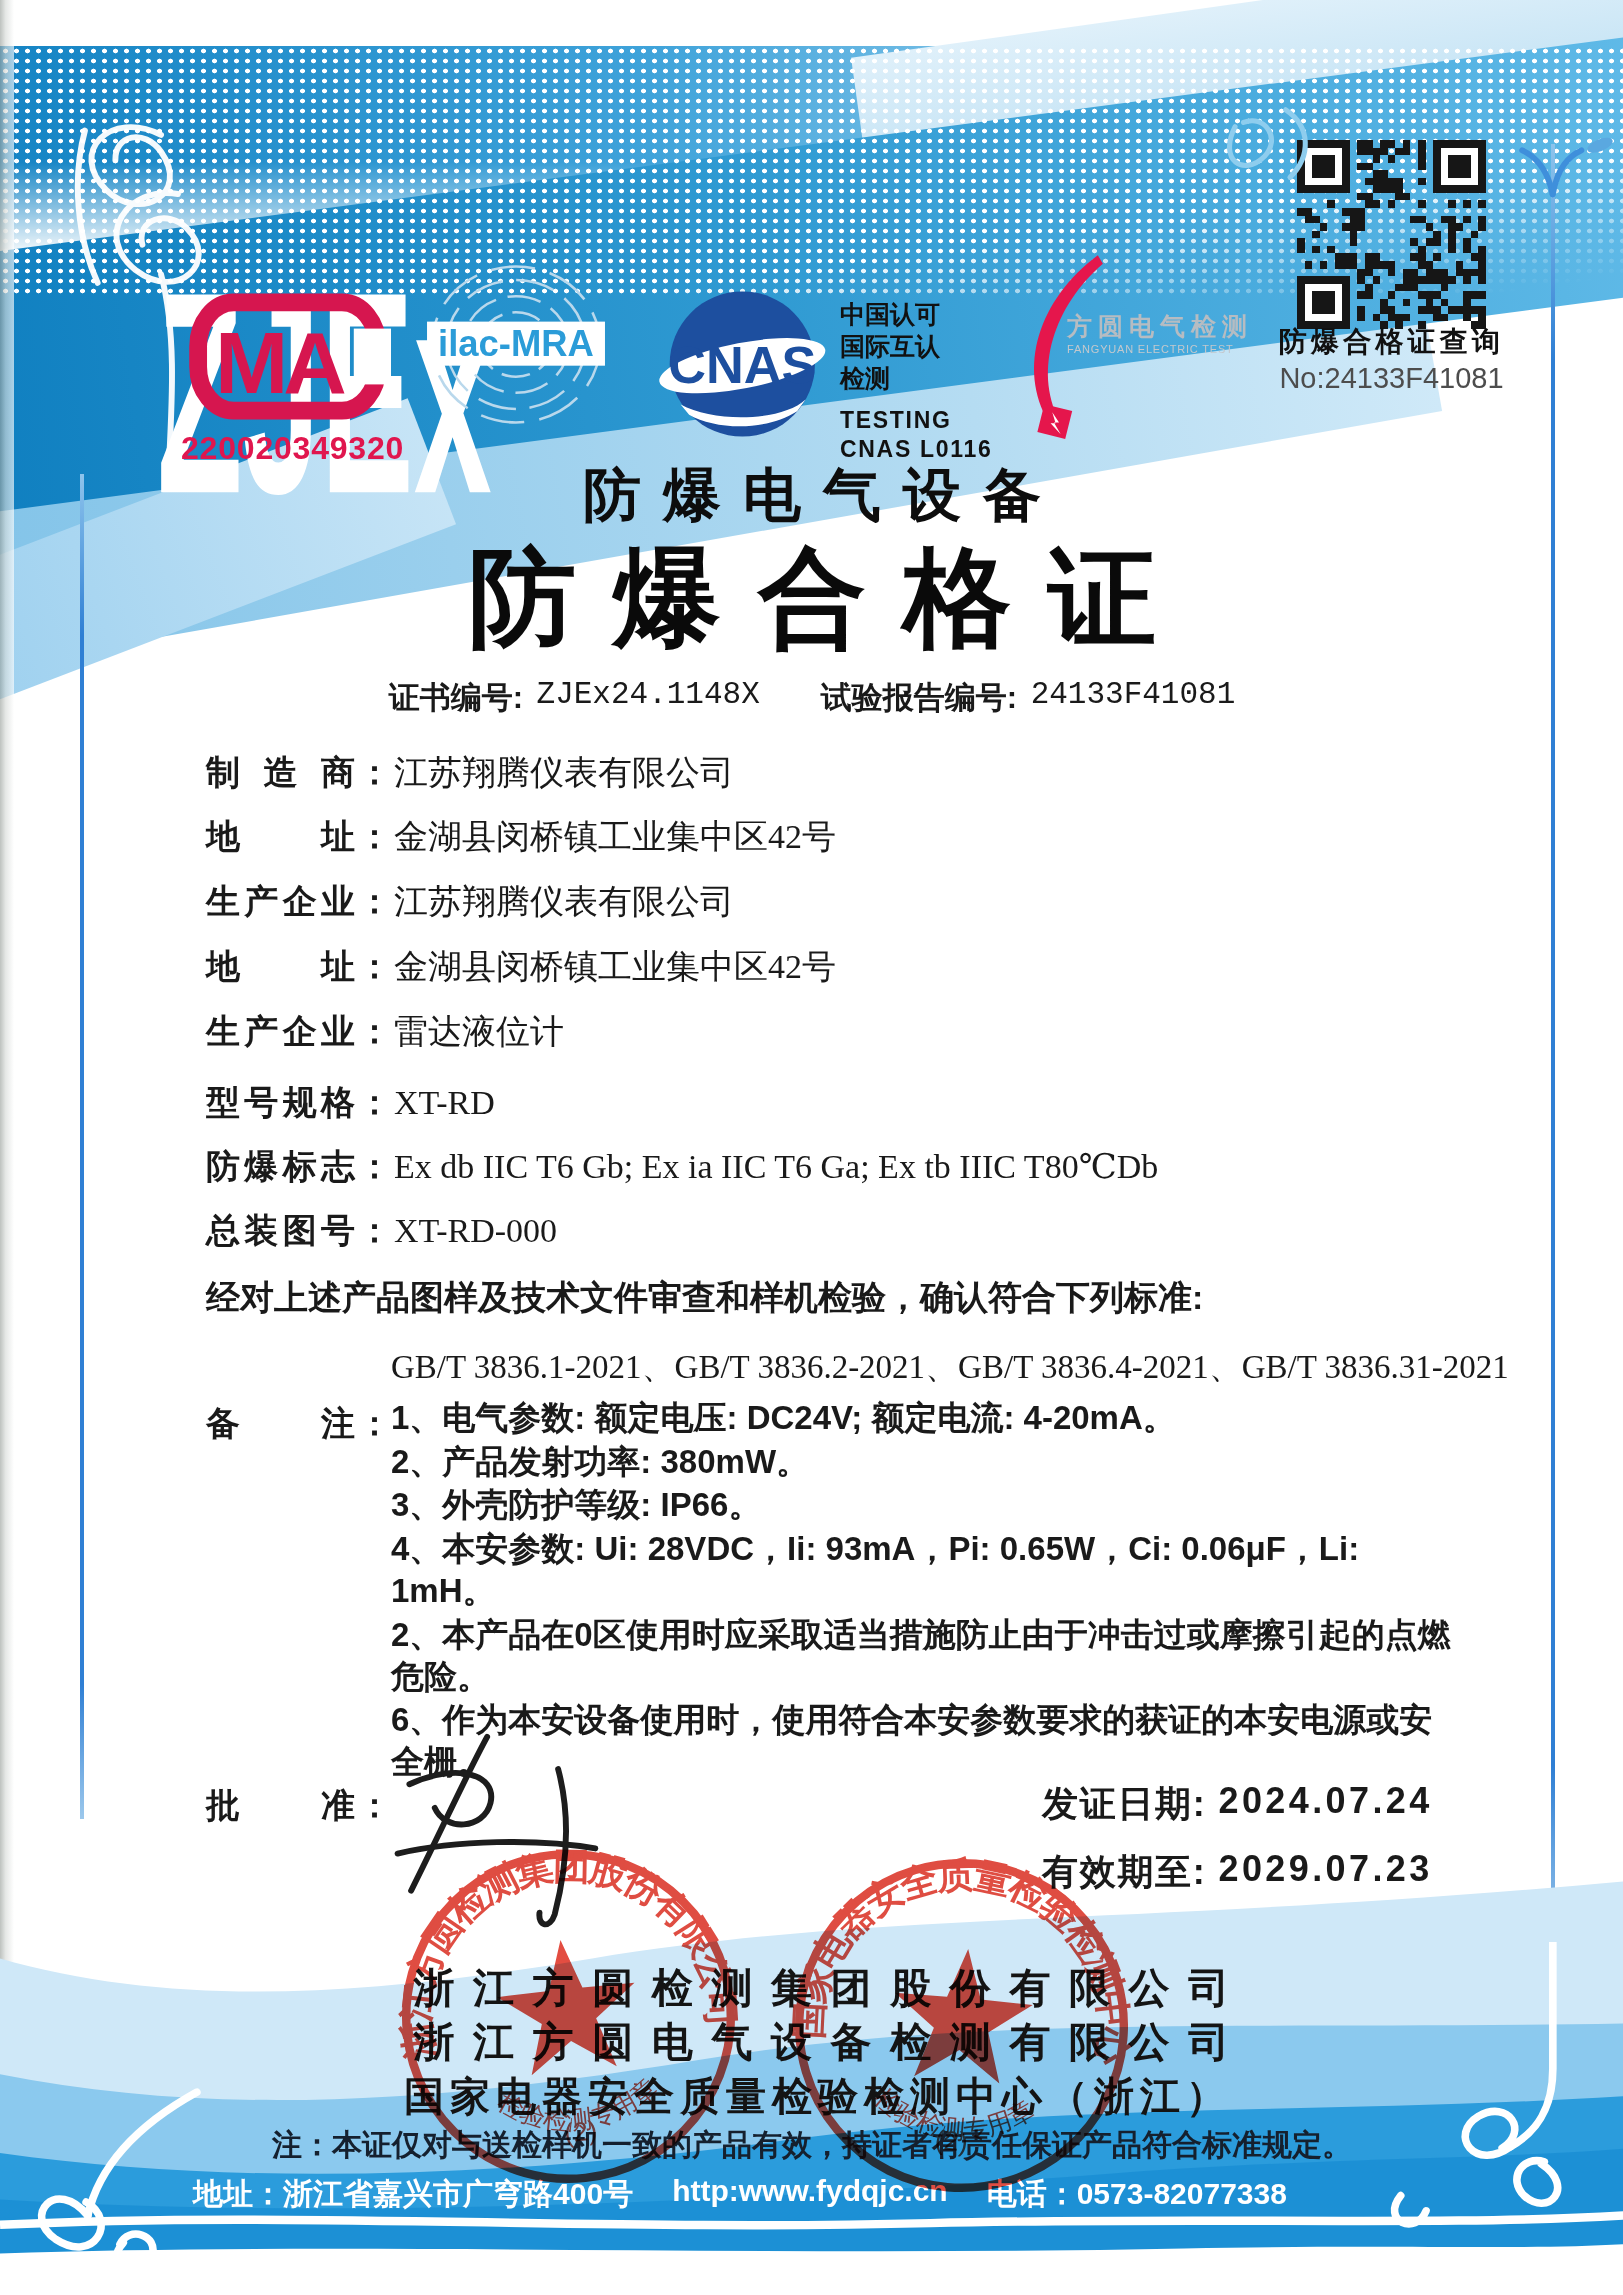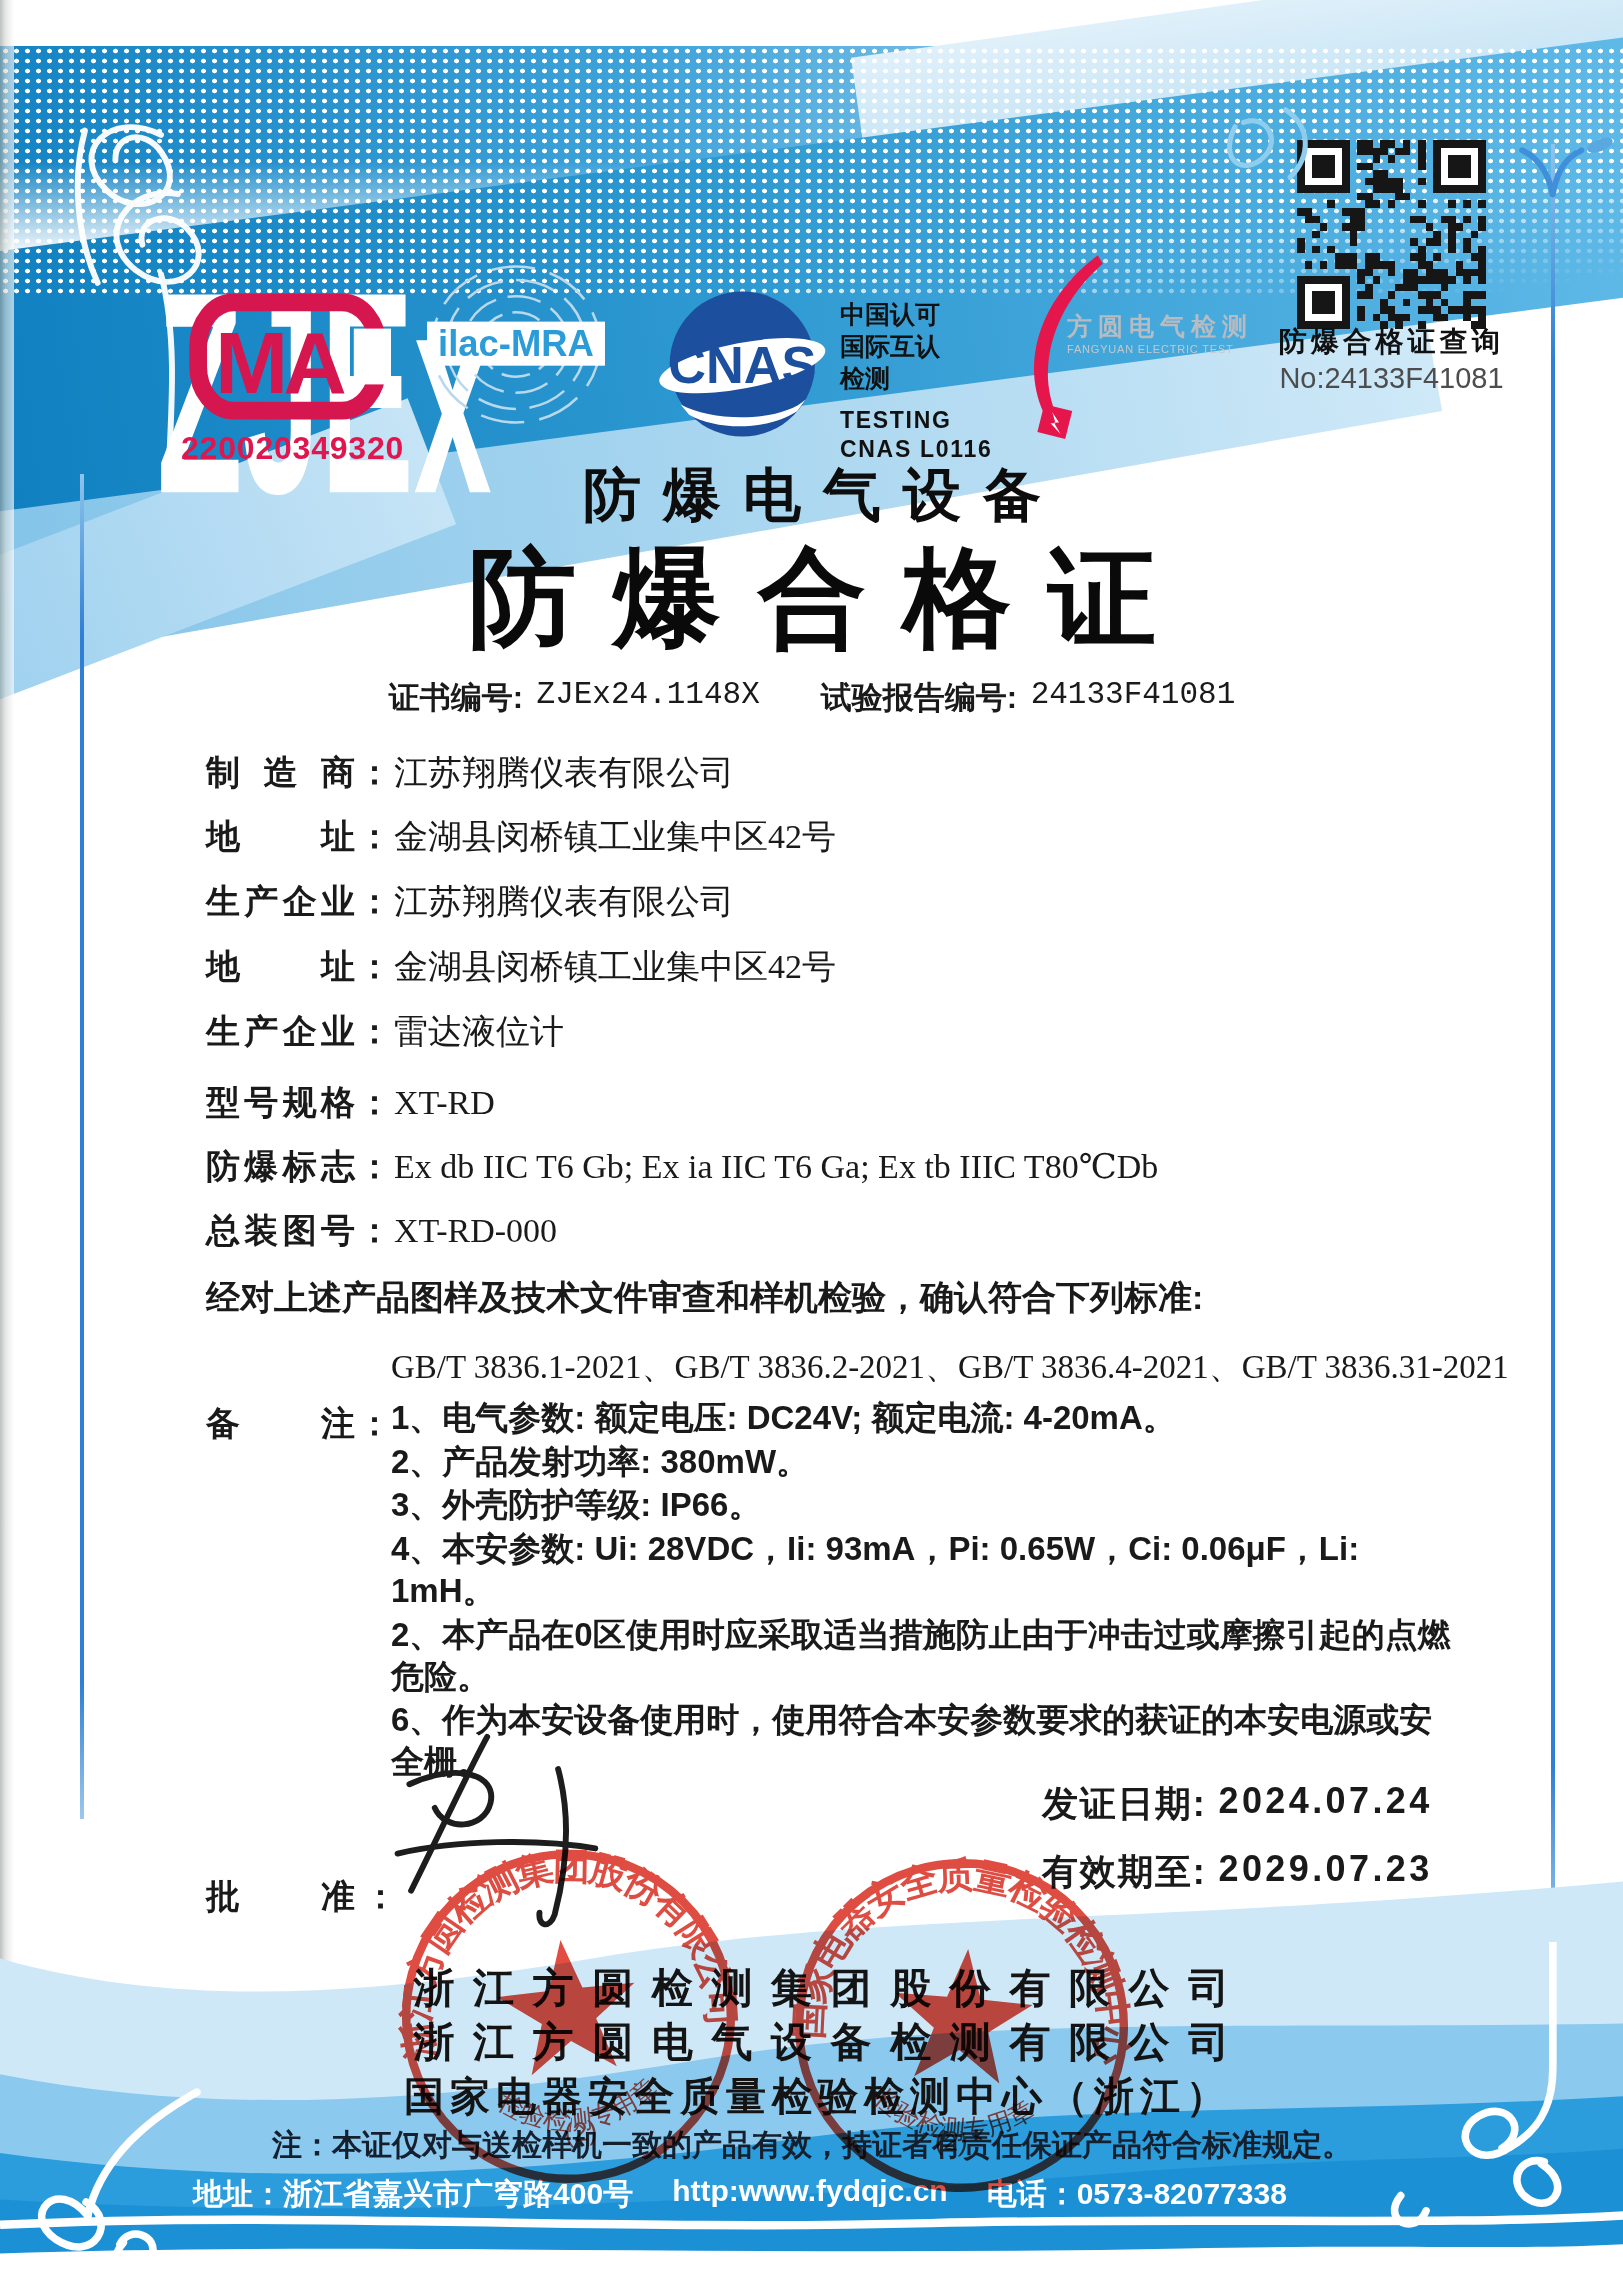--- a/index.html
+++ b/index.html
@@ -54,21 +54,21 @@
   
   .row{position:absolute;left:206px;display:flex;align-items:flex-start;line-height:1.15;}
   .flabel{width:149px;font-size:34px;font-weight:700;text-align:justify;text-align-last:justify;}
   .fcolon{width:39px;font-size:34px;font-weight:700;text-align:center;}
   .fvalue{font-size:34px;font-family:"Liberation Serif","DejaVu Serif",serif;}
   .statement{left:206px;top:1275px;font-size:34px;font-weight:700;}
   .standards{left:391px;top:1345px;font-size:33px;font-family:"Liberation Serif","DejaVu Serif",serif;}
   .remarks-list{left:391px;top:1397px;width:1064px;font-size:33px;font-weight:600;line-height:42px;}
   .remarks-list .ritem{margin-bottom:1.7px;}
   
-  .app-label-row{top:1877px;gap:6px;}
+  .app-label-row{top:1786px;}
   .date-row{position:absolute;left:1042px;display:flex;gap:12px;font-size:36px;font-weight:700;letter-spacing:1.7px;}
   .date-row .dval{letter-spacing:3.4px;}
   
   .issuer{position:absolute;left:0;width:1624px;text-align:center;font-weight:800;color:#141414;z-index:4;}
   .issuer-1{top:1961px;font-size:41px;letter-spacing:18.6px;padding-left:18.6px;}
   .issuer-2{top:2015px;font-size:41px;letter-spacing:18.6px;padding-left:18.6px;}
   .issuer-3{top:2069px;font-size:40px;letter-spacing:6px;padding-left:6px;}
   .note-text{left:0;top:2125px;width:1624px;text-align:center;font-size:30px;font-weight:700;color:#15202e;z-index:4;}
   .footer-line{left:0;top:2174px;width:1480px;display:flex;justify-content:center;gap:39px;
      font-size:30px;font-weight:600;color:#ffffff;z-index:3;}

